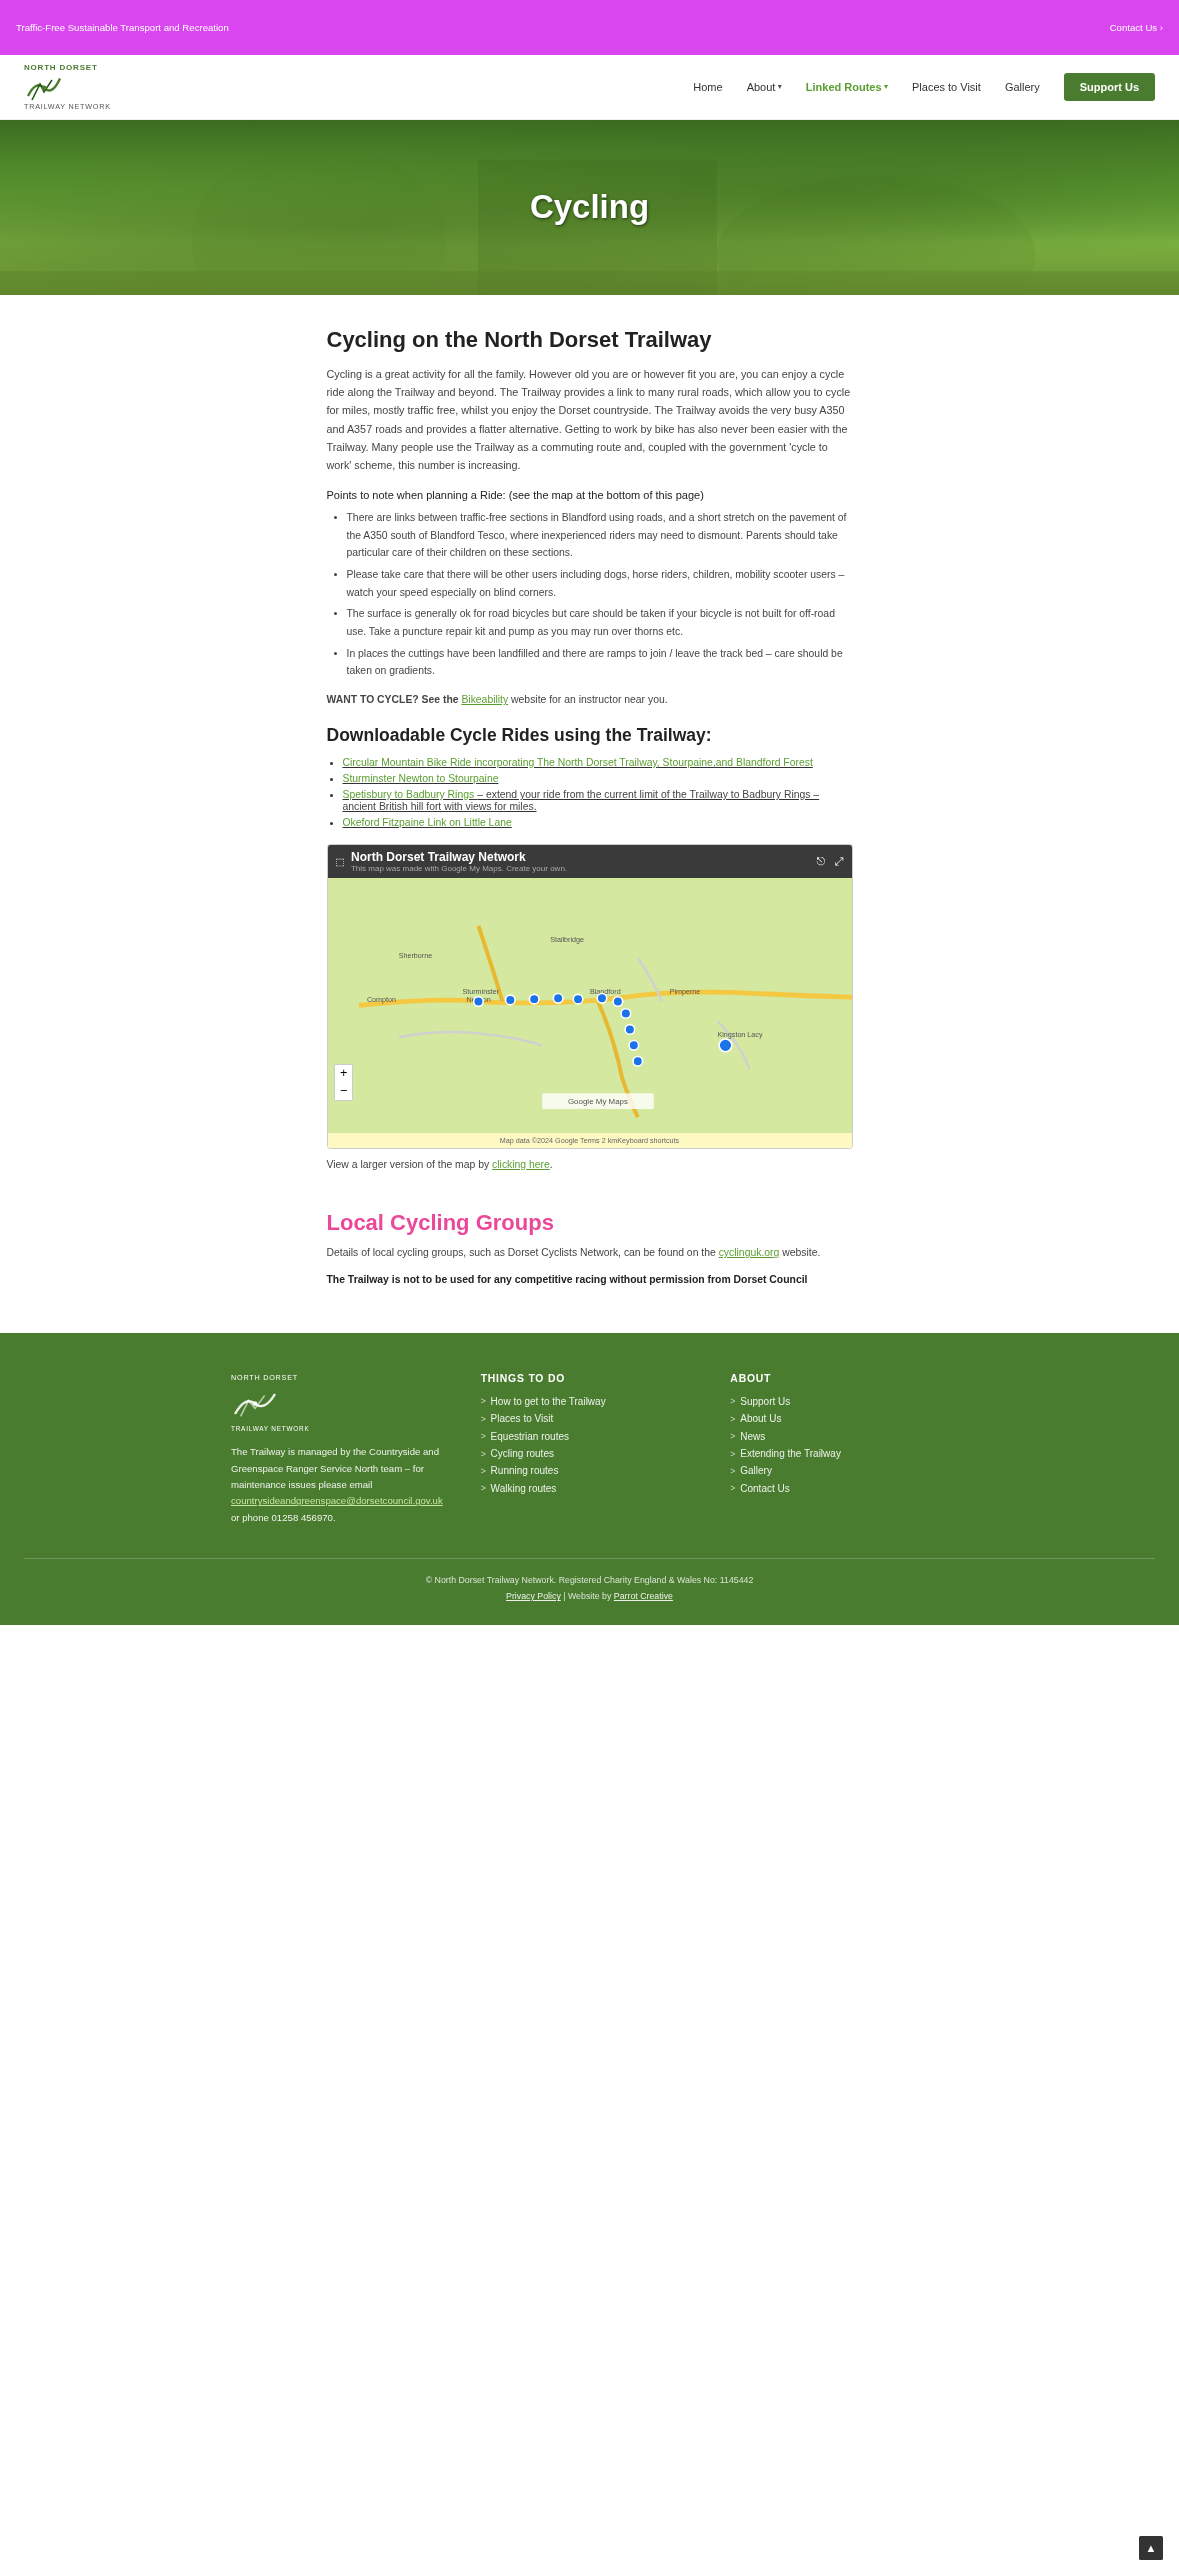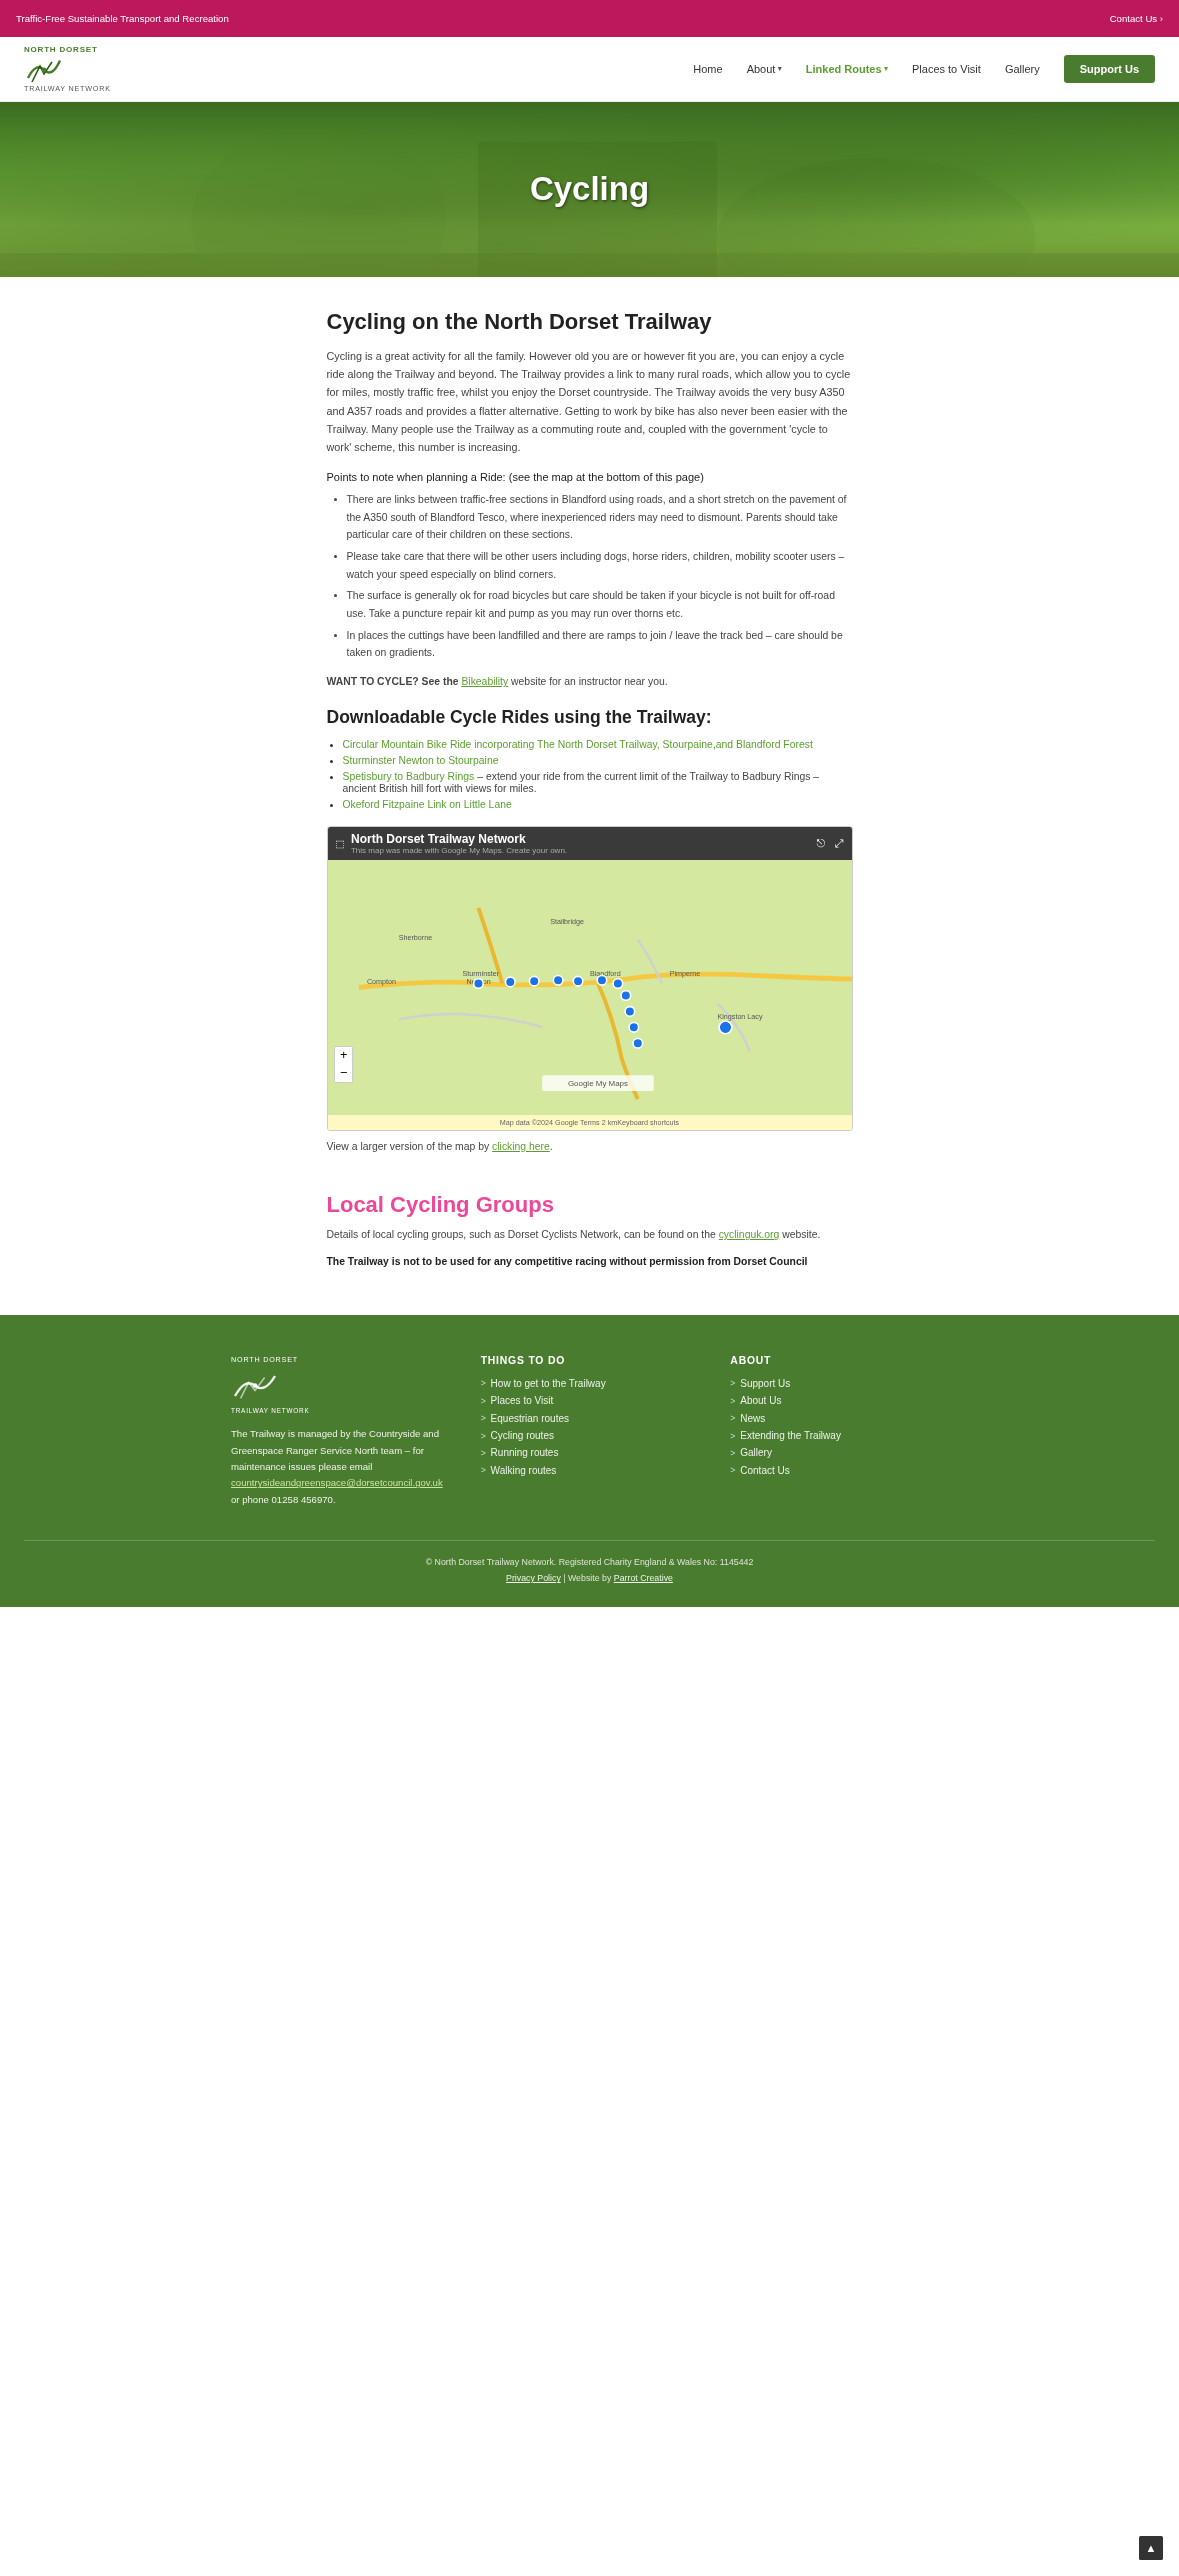--- a/index.html
+++ b/index.html
@@ -1,23 +1,23 @@
 <!DOCTYPE html>
 <html style="font-size:12.7px"><head>
   <meta charset="utf-8">
   <style>
     * { box-sizing: border-box; margin: 0; padding: 0; }
     body { font-family: Arial, sans-serif; font-size: 11px; color: #333; background: #fff; }
 
     
     .top-bar {
-      background: #be185d;
+      background: #d946ef;
       color: #fff;
       font-size: 9.6px;
-      padding: 13px 16px;
+      padding: 22px 16px;
       display: flex;
       justify-content: space-between;
       align-items: center;
     }
     .top-bar a { color: #fff; text-decoration: none; font-size: 9.6px; }
 
     
     .header {
       background: #fff;
       padding: 8px 24px;
@@ -127,20 +127,21 @@
     .download-title {
       font-size: 17.5px;
       font-weight: bold;
       color: #222;
       margin-bottom: 9.6px;
     }
     .download-links {
       list-style: disc;
       padding-left: 16px;
       margin-bottom: 16px;
+      text-decoration: underline;
     }
     .download-links li {
       margin-bottom: 4px;
     }
     .download-links a {
       color: #5a9e2f;
       font-size: 10.4px;
       text-decoration: none;
     }
     .link-extra { color: #444; font-size: 10.4px; }

